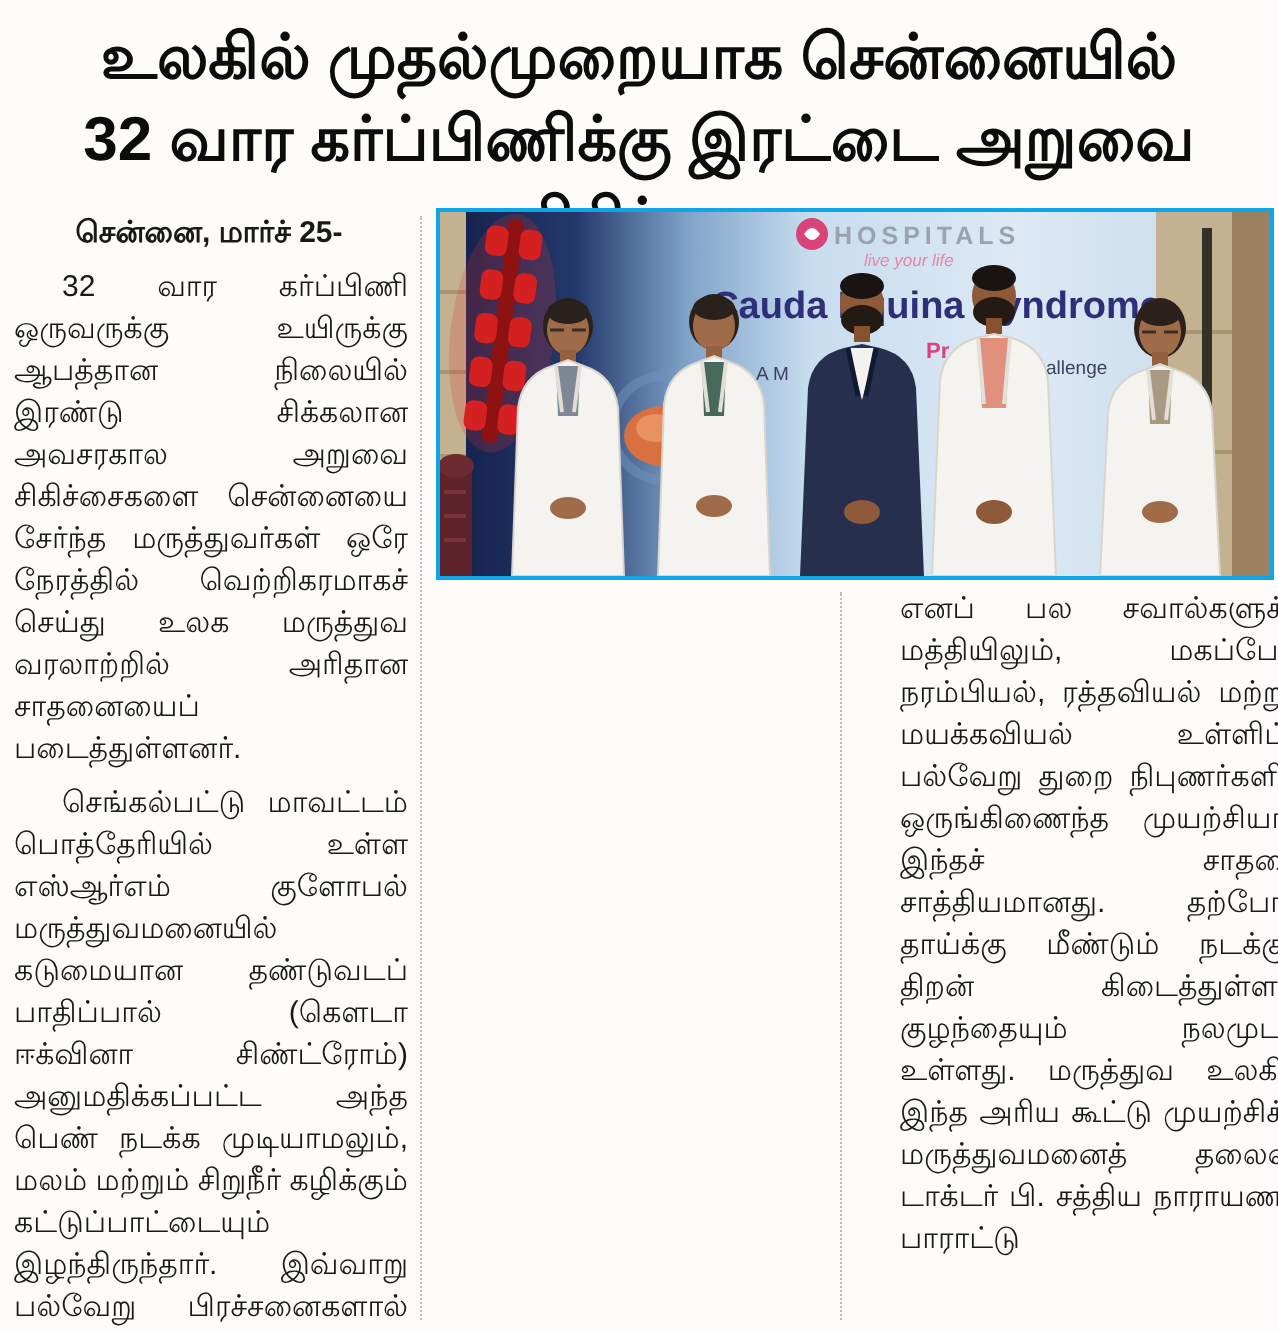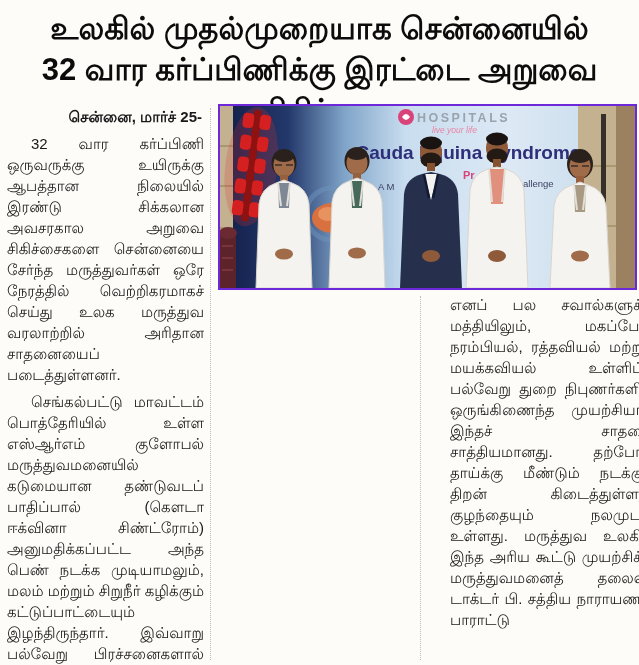--- a/index.html
+++ b/index.html
@@ -1,28 +1,28 @@
 <!DOCTYPE html>
 <html><head>
 <meta charset="utf-8">
 <style>
   html,body{margin:0;padding:0;}
   body{font-family:"Liberation Sans","DejaVu Sans",sans-serif;}
   .page{position:relative;width:639px;height:665px;background:#fdfcf8;overflow:hidden;}
   .headline{position:absolute;top:8px;left:0;width:639px;text-align:center;
     font-size:31px;line-height:41px;font-weight:700;color:#0c0c0c;letter-spacing:0px;margin:0;}
   .photo-frame{position:absolute;left:218px;top:104px;width:419px;height:186px;
-    border:2px solid #6d28d9;box-sizing:border-box;background:#cfe2f2;}
+    border:2px solid #0ea5e9;box-sizing:border-box;background:#cfe2f2;}
   .col{position:absolute;color:#191919;font-size:15px;line-height:21px;text-align:justify;}
   .col p{margin:0 0 6px 0;}
   .col p.indent{text-indent:1.6em;}
   .col-left{left:7px;top:106px;width:197px;height:559px;overflow:hidden;}
   .col-mid{left:219px;top:294px;width:196px;height:371px;overflow:hidden;}
   .col-right{left:450px;top:294px;width:206px;height:371px;overflow:hidden;}
-  .dateline{text-align:right;padding-right:2px;font-weight:600;}
+  .dateline{text-align:center;padding-right:2px;font-weight:600;}
   .vsep{position:absolute;width:0;border-left:1px dotted #bdbdbd;}
   .sep1{left:210px;top:108px;height:552px;}
   .sep2{left:420px;top:296px;height:364px;}
   svg{display:block;}
 </style>
 </head>
 <body>
 
 <div class="page">
 

